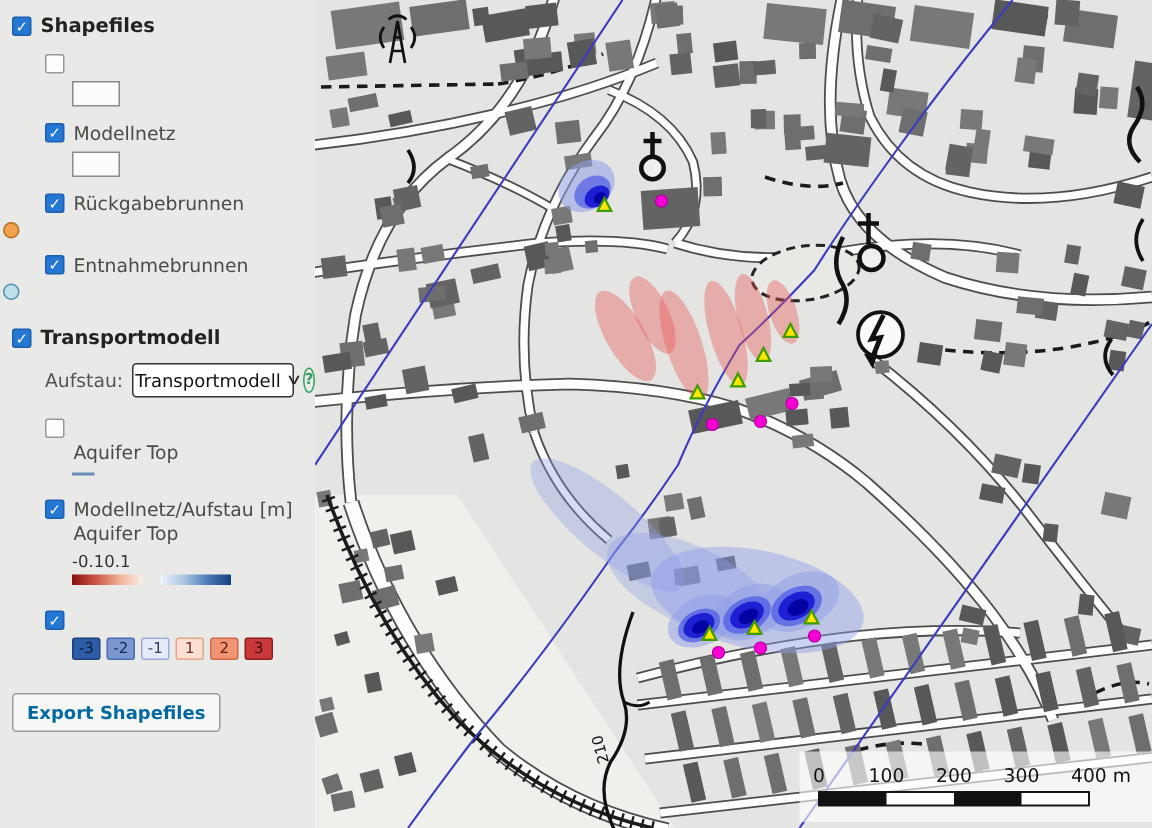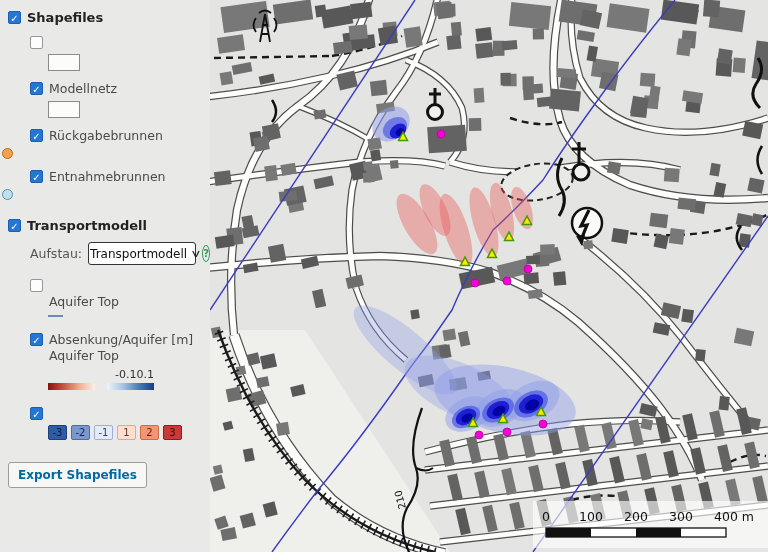--- a/index.html
+++ b/index.html
@@ -19,21 +19,21 @@
   .rect-sym{width:30px;height:15px;background:#fcfcfb;border:1.5px solid #8a8a8a;}
   .circ-sym{width:11px;height:11px;border-radius:50%;box-sizing:border-box;margin-left:2px;}
   .model-row{margin:9px 0 0 30px;display:flex;align-items:center;gap:6px;font-size:12.5px;color:#555;}
   .select{background:#fff;border:1px solid #333;border-radius:3px;height:21px;display:flex;
           align-items:center;gap:6px;padding:0 1px;font-size:12px;color:#111;cursor:pointer;min-width:104px;justify-content:space-between;}
   .chev{font-size:10px;color:#222;transform:scaleX(1.4);}
   .help{width:15px;height:15px;border-radius:50%;border:1.7px solid #2e9e5b;color:#2e9e5b;
         font-size:10px;font-weight:bold;text-align:center;line-height:15px;box-sizing:content-box;cursor:pointer;}
   .blue-line-sym{width:15px;height:0;border-top:2px solid #6b8cba;margin:6px 0 0 48px;}
   .scale{margin:4px 0 0 48px;width:106px;font-size:11px;color:#333;}
-  .scale-labels{display:flex;justify-content:flex-end;}
+  .scale-labels{display:flex;justify-content:flex-start;}
   .scale-bars{display:flex;gap:12px;margin-top:2px;}
   .gbar{width:47px;height:7px;}
   .tclasses{display:flex;gap:4px;margin:5px 0 0 48px;}
   .tclass{width:17px;height:13px;border:1px solid #888;border-radius:2px;font-size:10px;
           line-height:13px;text-align:center;box-sizing:content-box;}
   #export-btn{margin:22px 0 0 8px;display:inline-block;background:#f7f7f6;border:1px solid #9c9c9c;
           border-radius:3px;padding:5px 9px;font-size:12px;font-weight:600;color:#0369a1;cursor:pointer;}
   
   #map{position:absolute;left:210px;top:0;width:558px;height:552px;background:#e4e4e2;}
 </style>
@@ -91,21 +91,21 @@
       <span class="lbl2">
         <br>
         <span>Aquifer Top</span>
       </span>
     </div>
     <div class="blue-line-sym"></div>
 
     <div class="hrow item" style="margin-top:15px;">
       <span class="cb on">✓</span>
       <span class="lbl2">
-        <span>Absenkung/Aquifer [m]</span><br>
+        <span>Modellnetz/Aufstau [m]</span><br>
         <span>Aquifer Top</span>
       </span>
     </div>
     <div class="scale">
       <div class="scale-labels">
         <span>-0.1</span>
         <span>0.1</span>
       </div>
       <div class="scale-bars">
         <div class="gbar" id="gbar-left" style="background: linear-gradient(to right, rgb(138, 16, 16), rgb(200, 85, 69), rgb(239, 174, 147), rgb(250, 241, 234));"></div>

